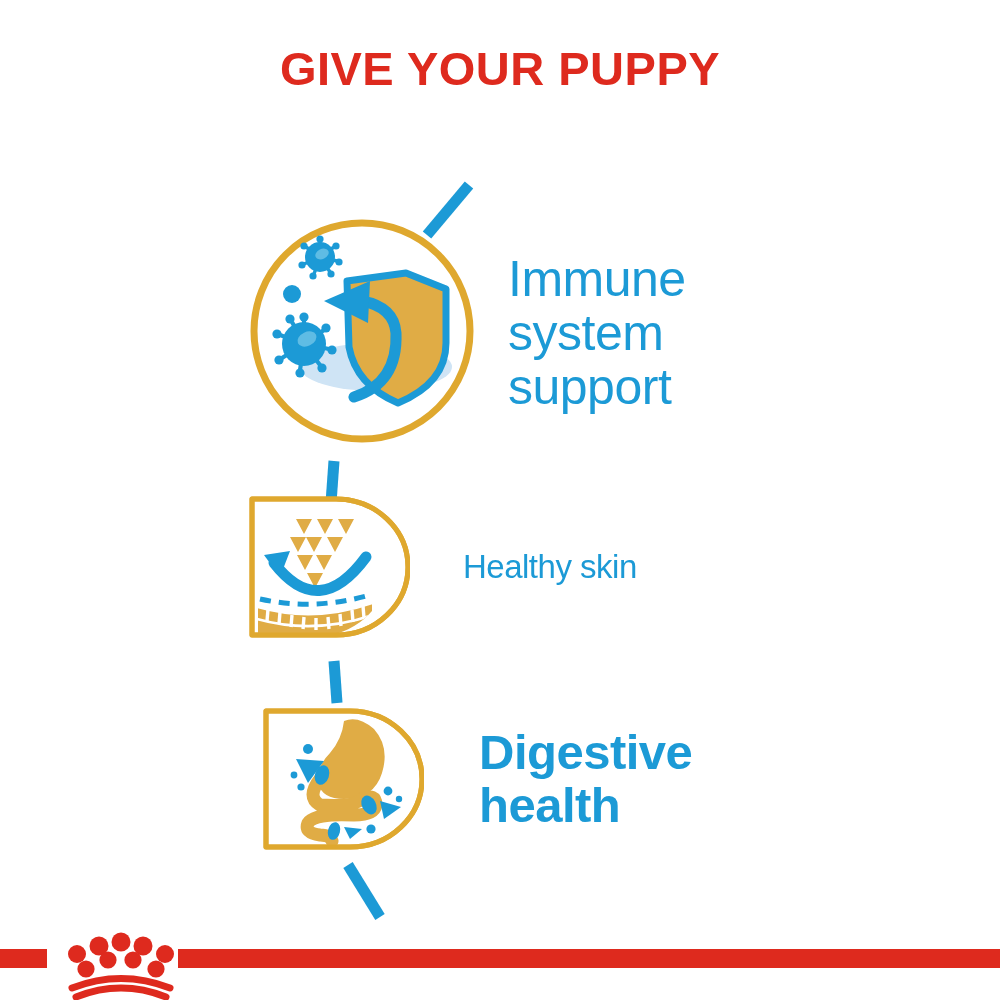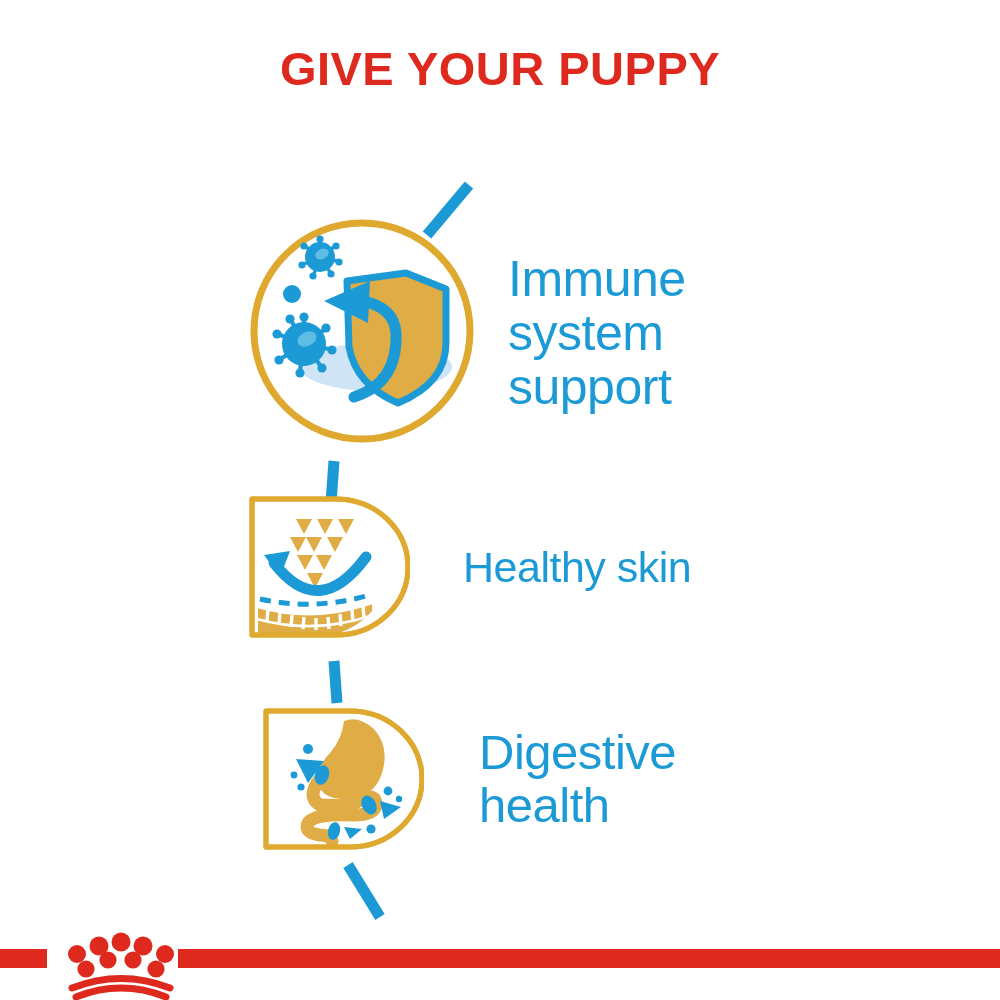--- a/index.html
+++ b/index.html
@@ -60,24 +60,24 @@
     font-size: 50px;
     line-height: 1.08;
     letter-spacing: -0.5px;
     white-space: pre-line;
   }
 
   #row-immune   { top: 196px; left: 246px; }
   #row-immune .feature-label { margin-left: 30px; margin-top: 4px; }
 
   #row-skin     { top: 472px; left: 244px; }
-  #row-skin .feature-label { margin-left: 53px; font-size: 43px; }
+  #row-skin .feature-label { margin-left: 53px; font-size: 33px; }
 
   #row-digest   { top: 684px; left: 258px; }
-  #row-digest .feature-label { margin-left: 55px; font-size: 49px; }
+  #row-digest .feature-label { margin-left: 55px; font-size: 49px; font-weight: bold; }
 
   
   .connector {
     position: absolute;
   }
 
   
   .footer {
     position: absolute;
     left: 0;

